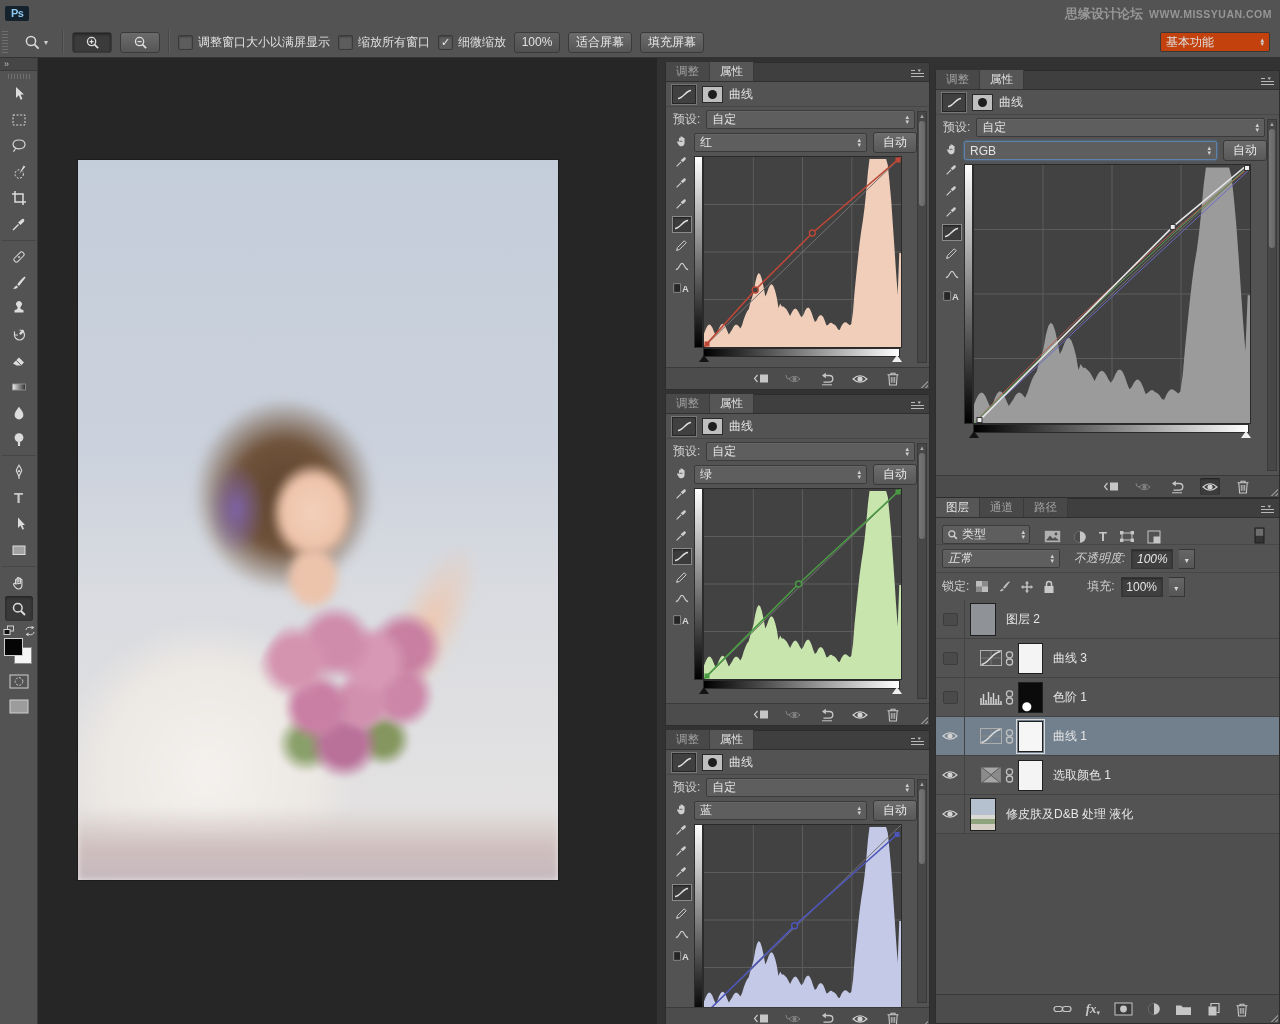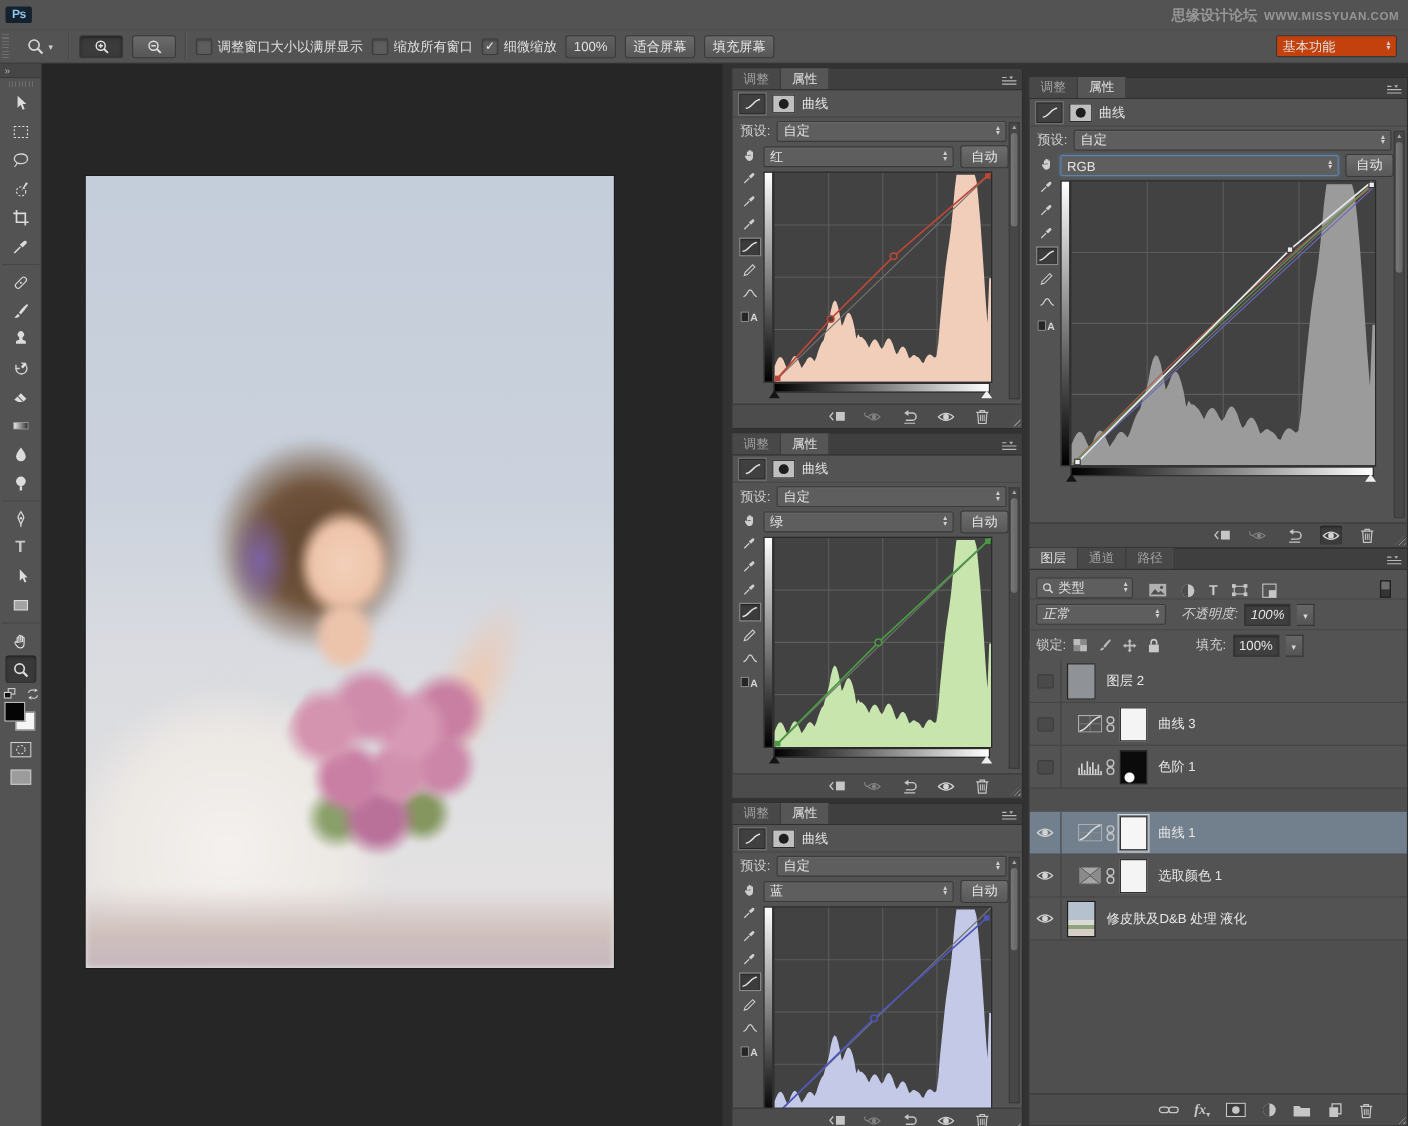--- a/index.html
+++ b/index.html
@@ -140,21 +140,21 @@
   .typecombo{width:88px;height:19px;background:#5e5e5e;border:1px solid #3b3b3b;border-radius:2px;
              display:flex;align-items:center;gap:4px;padding:0 4px;box-sizing:border-box;}
   .lficons{display:flex;align-items:center;gap:12px;margin-left:8px;}
   .valbox{width:40px;height:18px;background:#3f3f3f;border:1px solid #353535;box-shadow:inset 0 1px 2px rgba(0,0,0,.4);
           display:flex;align-items:center;justify-content:center;color:#e4e4e4;}
   .ddbtn{width:15px;height:18px;background:linear-gradient(#666,#555);border:1px solid #353535;border-left:none;
          display:flex;align-items:center;justify-content:center;}
   .lockicons{display:flex;align-items:center;gap:9px;}
   #lrows{position:absolute;left:0;right:0;top:101px;bottom:29px;overflow:hidden;background:#4f4f4f;}
   .lrow{height:39px;display:flex;align-items:center;border-bottom:1px solid #434343;background:#535353;box-sizing:border-box;}
-  .lrow.sel{background:#72808e;margin-top:21px;}
+  .lrow.sel{background:#72808e;}
   .eyewell{width:28px;align-self:stretch;display:flex;align-items:center;justify-content:center;
            border-right:1px solid #434343;}
   .eyeoff{width:13px;height:11px;background:#4a4a4a;border:1px solid #3c3c3c;border-radius:2px;}
   .lbadge{width:24px;height:18px;margin-left:14px;display:flex;align-items:center;justify-content:center;}
   .lchain{margin:0 2px;}
   .lmask{width:23px;height:29px;border:1px solid #1f1f1f;margin-left:2px;}
   .lmask.white{background:#f4f4f4;}
   .lmask.whitesel{background:#f6f6f6;outline:1px solid #d8d8d8;outline-offset:1.5px;}
   .lmask.blackdot{background:radial-gradient(circle 5px at 34% 82%,#fff 0 4px,#0b0b0b 5px);}
   .lmask.gradient{background:linear-gradient(180deg,#d6d6d6,#161616);}

